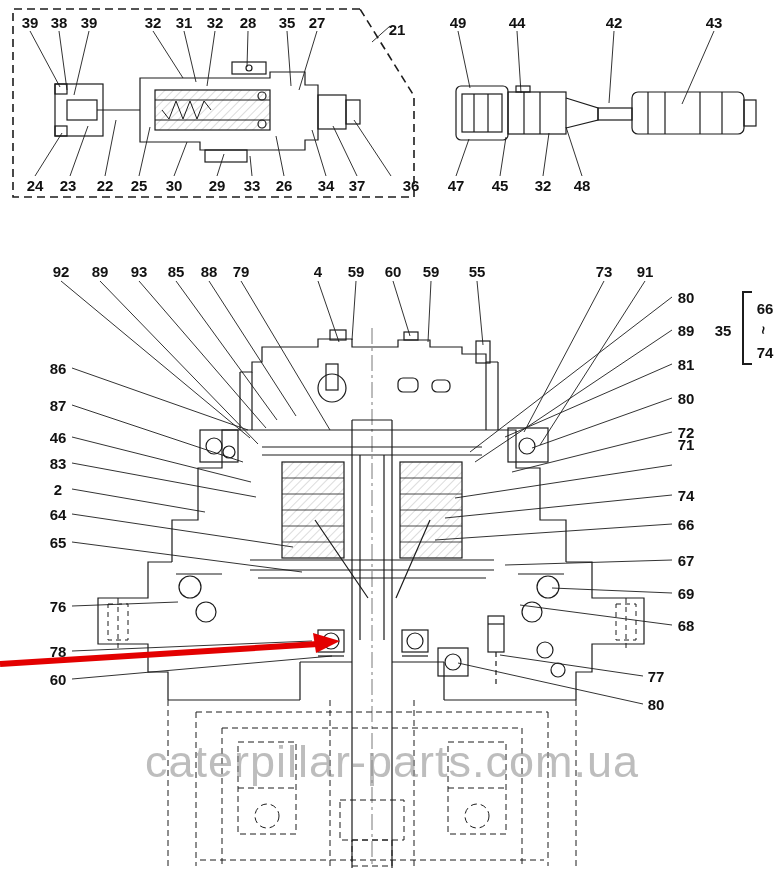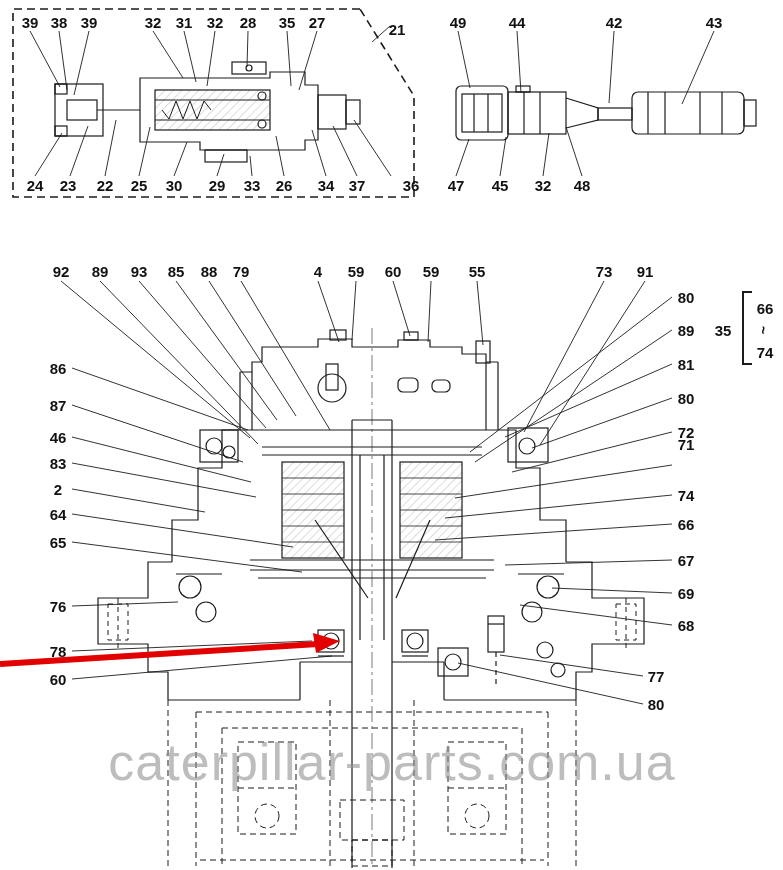--- a/index.html
+++ b/index.html
@@ -6,21 +6,21 @@
   html,body { width:783px; height:870px; background:#ffffff; font-family:"Liberation Sans", sans-serif; }
   .stage { position:relative; width:783px; height:870px; background:#fff; overflow:hidden; }
   .stage-svg { position:absolute; left:0; top:0; }
   .co {
     position:absolute; transform:translate(-50%,-50%);
     font-weight:bold; font-size:15px; color:#111; white-space:nowrap; z-index:6;
   }
   .tilde { transform:translate(-50%,-50%) rotate(90deg); font-size:14px; }
   .wm {
     position:absolute; left:392px; top:762px; transform:translate(-50%,-50%);
-    font-size:52px; color:#8f8f8f; opacity:0.58; letter-spacing:1px;
+    font-size:45px; color:#8f8f8f; opacity:0.58; letter-spacing:1px;
     white-space:nowrap; z-index:5;
   }
 </style>
 </head>
 <body>
 
 <div class="stage">
 
   <svg class="stage-svg" width="783" height="870" viewBox="0 0 783 870" xmlns="http://www.w3.org/2000/svg">
     <defs>

